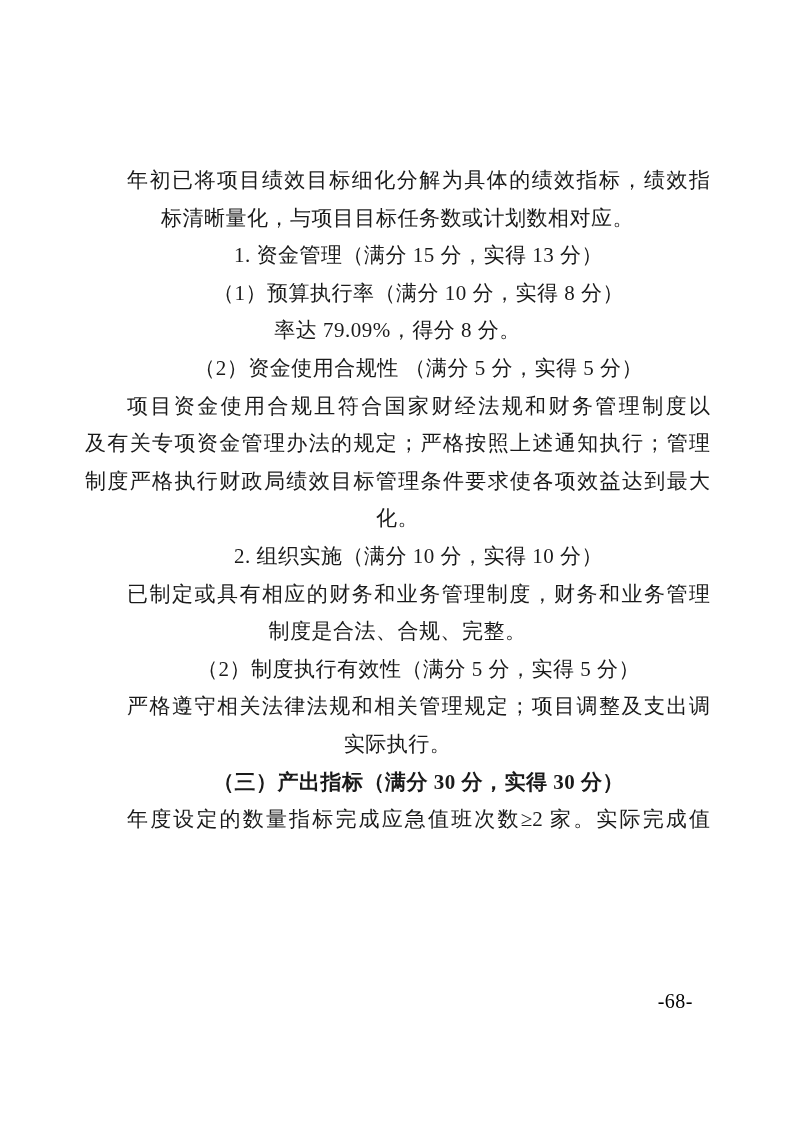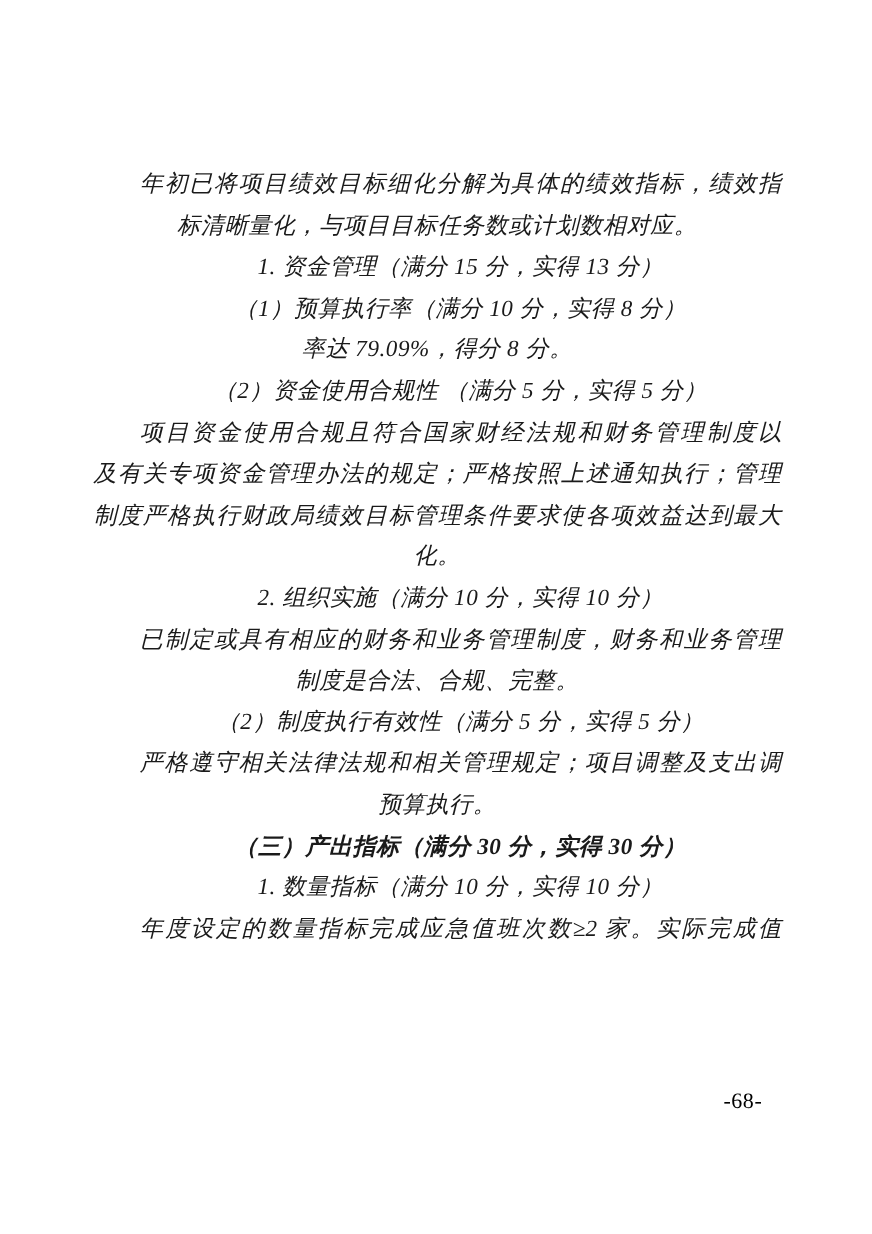--- a/index.html
+++ b/index.html
@@ -12,23 +12,22 @@
     width: 793px;
     height: 1122px;
     background: #ffffff;
     color: #1a1a1a;
     font-family: "Liberation Serif", "DejaVu Serif", serif;
     overflow: hidden;
   }
   .content {
     position: absolute;
     left: 85px;
-    top: 149px;
+    top: 162px;
     width: 625px;
-    font-style: italic;
   }
   .line {
     font-size: 21px;
     line-height: 37.6px;
     height: 37.6px;
     text-align: center;
     white-space: nowrap;
     letter-spacing: 0.5px;
   }
   .line.fill {
@@ -66,19 +65,18 @@
       <div class="line indent">（2）资金使用合规性 （满分 5 分，实得 5 分）</div>
       <div class="line indent fill">项目资金使用合规且符合国家财经法规和财务管理制度以</div>
       <div class="line fill">及有关专项资金管理办法的规定；严格按照上述通知执行；管理</div>
       <div class="line fill">制度严格执行财政局绩效目标管理条件要求使各项效益达到最大</div>
       <div class="line">化。</div>
       <div class="line indent">2. 组织实施（满分 10 分，实得 10 分）</div>
       <div class="line indent fill">已制定或具有相应的财务和业务管理制度，财务和业务管理</div>
       <div class="line">制度是合法、合规、完整。</div>
       <div class="line indent">（2）制度执行有效性（满分 5 分，实得 5 分）</div>
       <div class="line indent fill">严格遵守相关法律法规和相关管理规定；项目调整及支出调</div>
-      <div class="line">预算执行。</div>
+      <div class="line">实际执行。</div>
       <div class="line indent bold">（三）产出指标（满分 30 分，实得 30 分）</div>
-      <div class="line indent">1. 数量指标（满分 10 分，实得 10 分）</div>
       <div class="line indent fill">年度设定的数量指标完成应急值班次数≥2 家。实际完成值</div>
     </div>
   <div class="page-number">-68-</div>
 </div>
 
 </body></html>

